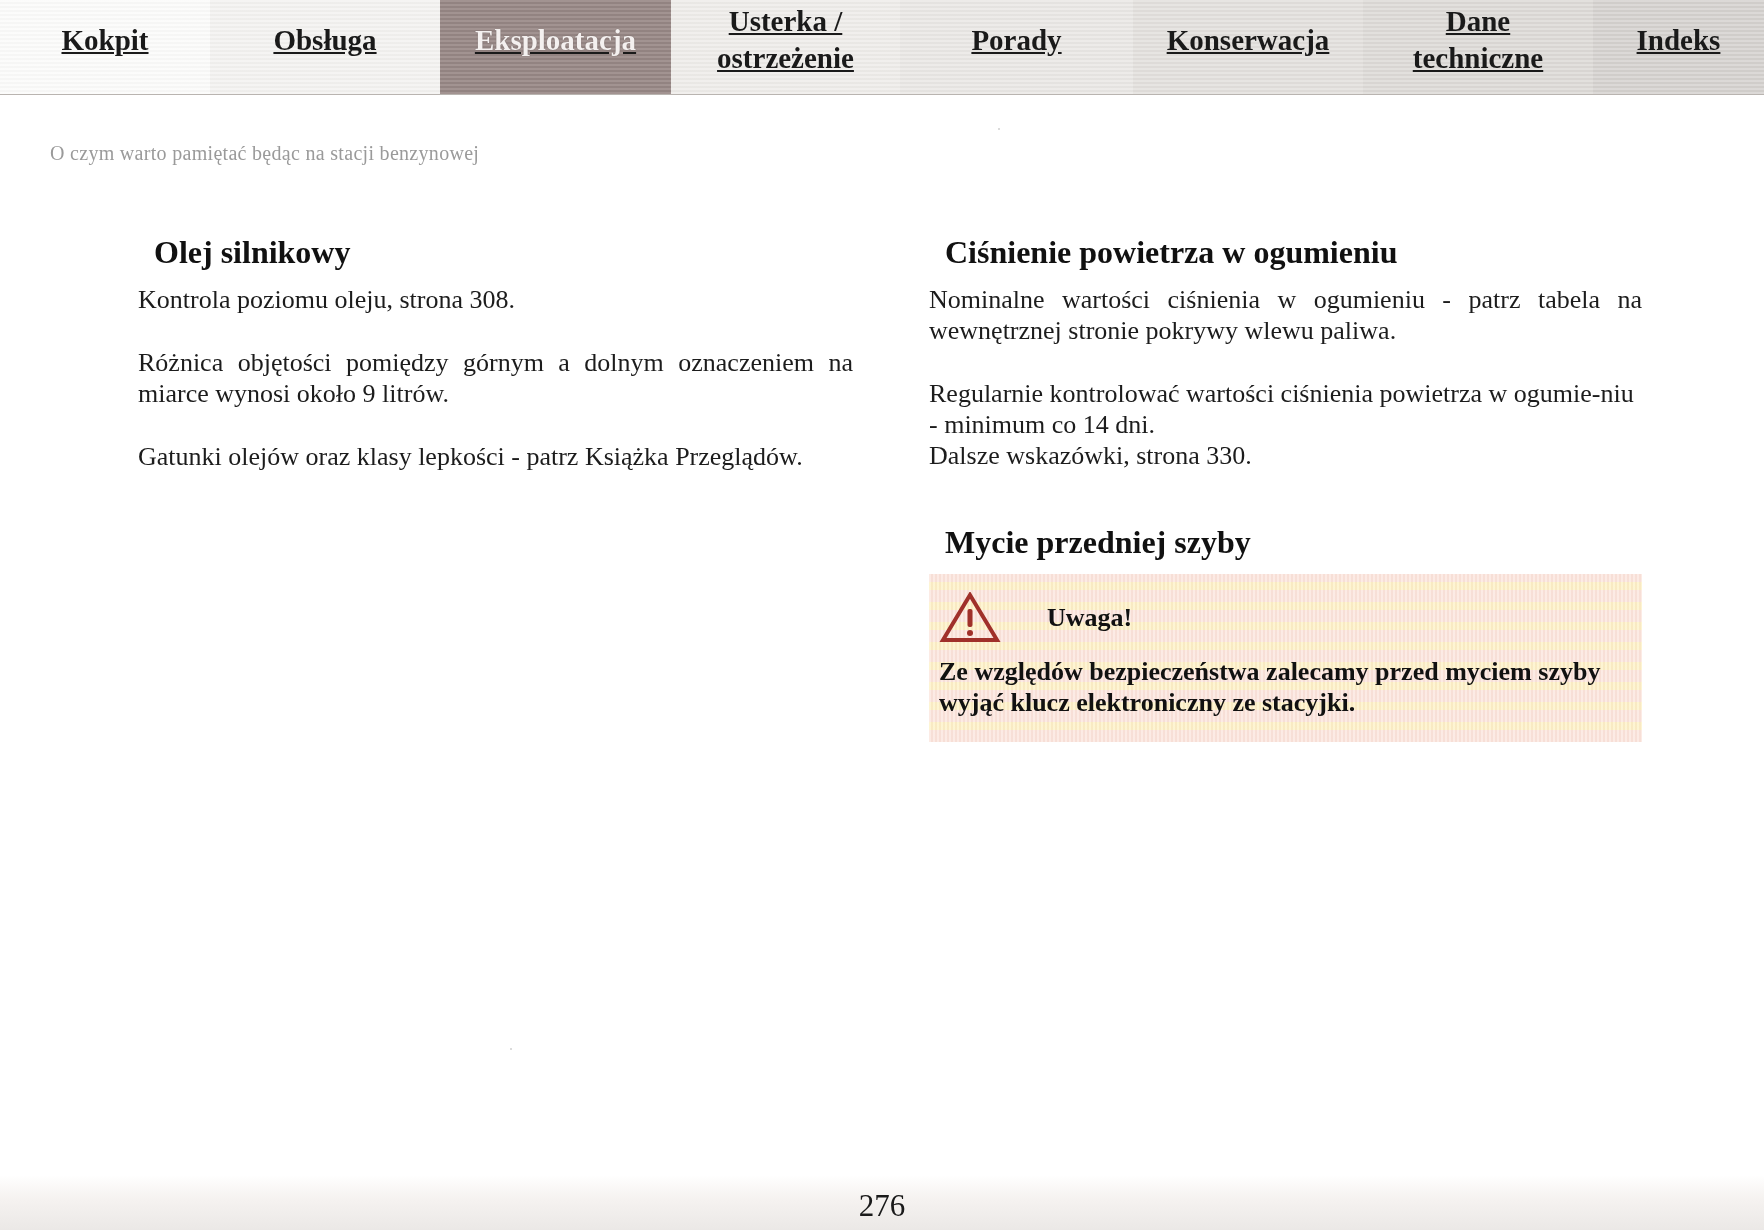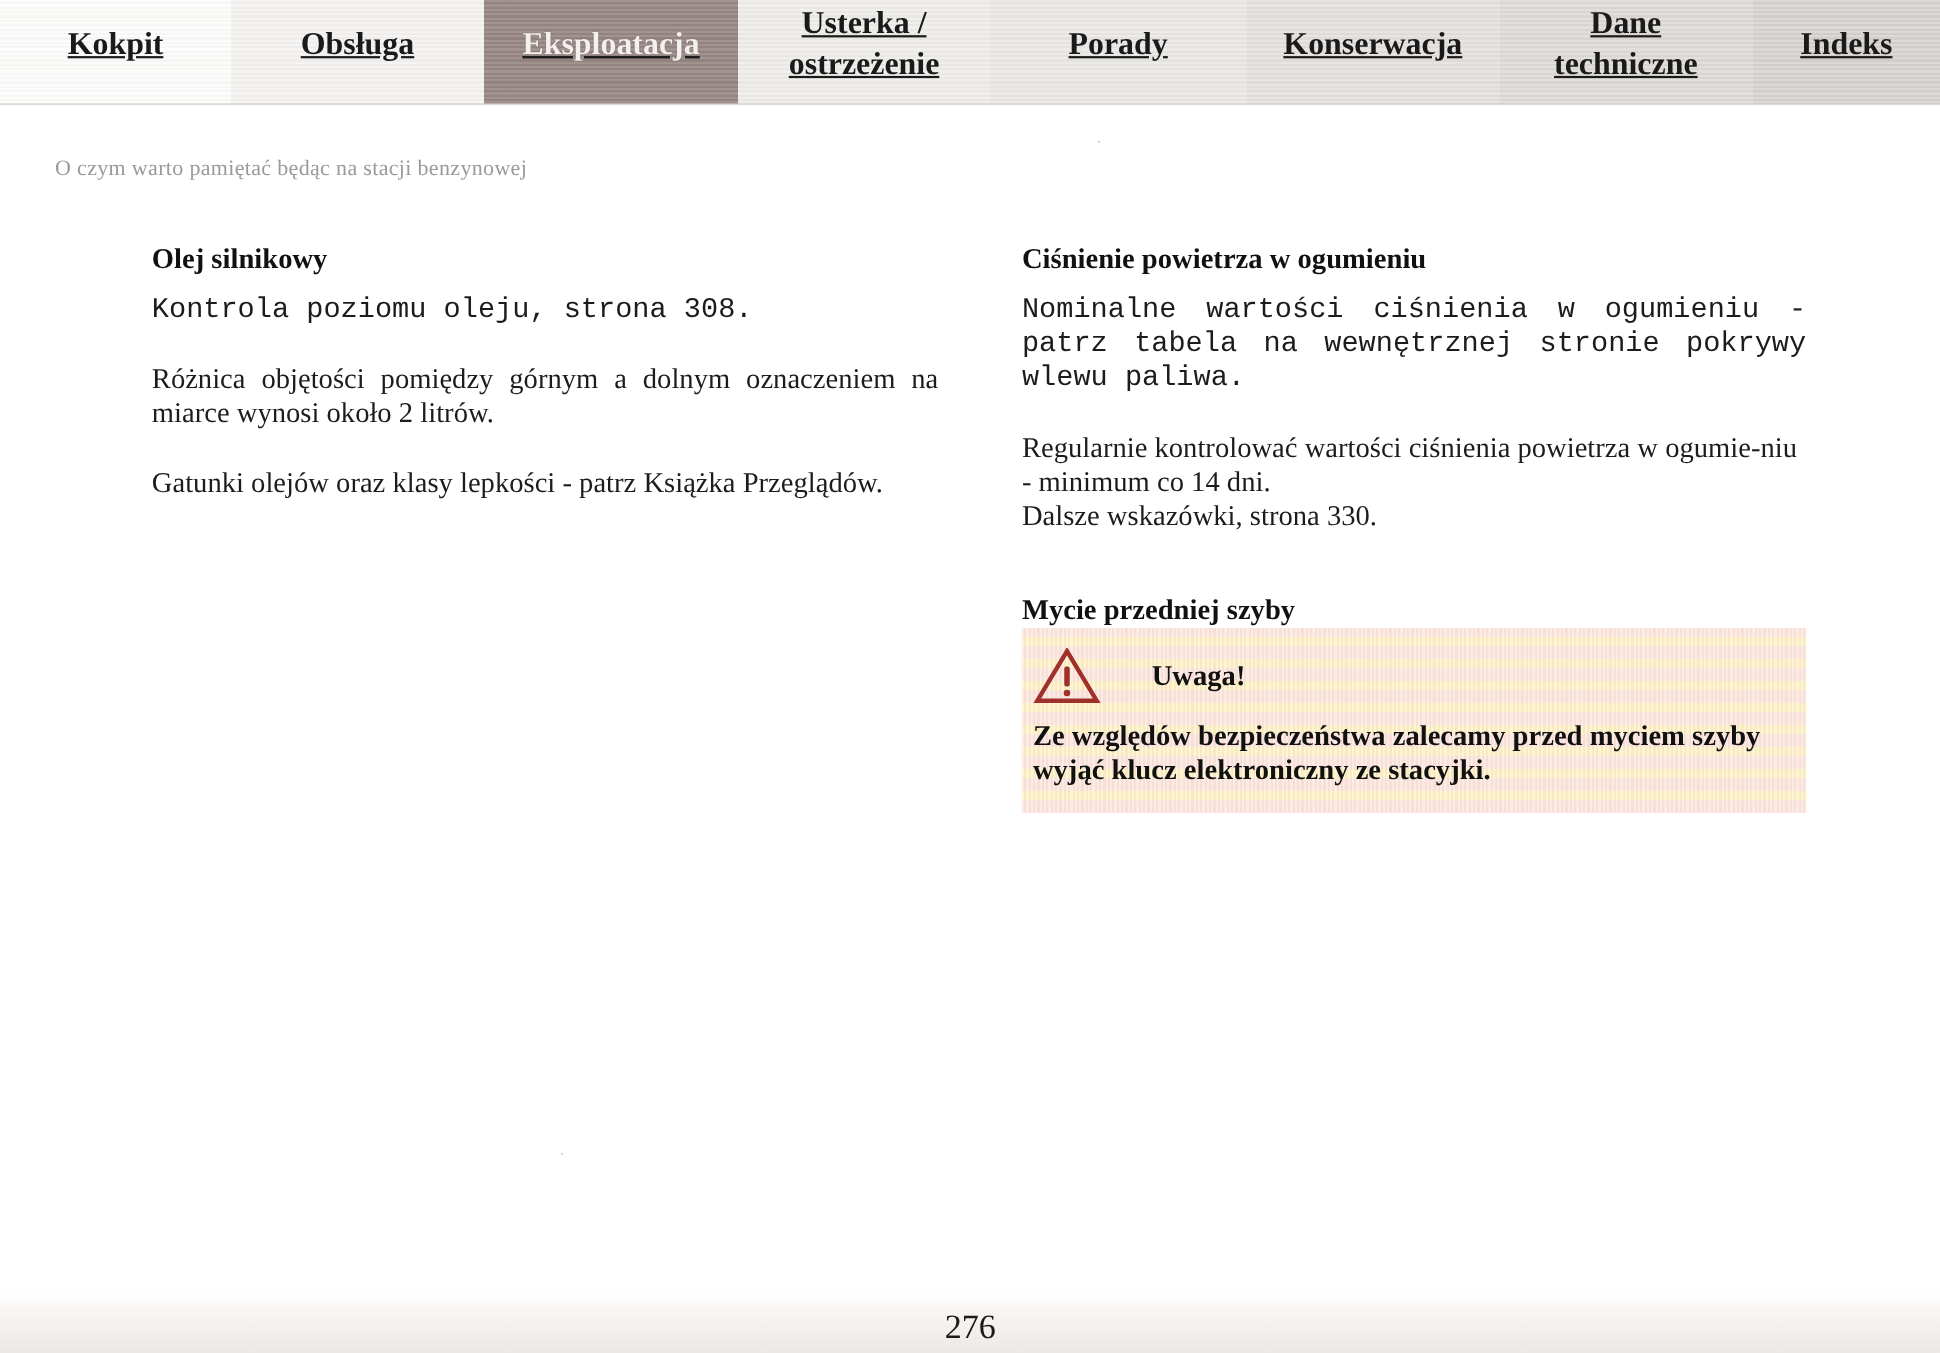--- a/index.html
+++ b/index.html
@@ -76,33 +76,33 @@
     .col-left {
       left: 138px;
       width: 715px;
     }
     .col-right {
       left: 929px;
       width: 713px;
     }
     .heading {
       font-weight: bold;
-      font-size: 26px;
+      font-size: 32px;
       line-height: 32px;
-      margin: 0;
+      margin: 16px;
       color: #111;
     }
     .para {
       font-size: 26px;
       line-height: 31px;
       margin: 0;
       color: #1c1c1c;
       text-align: justify;
     }
-    .gap-after-heading { margin-top: 14px; font-family: Liberation Mono, monospace; }
+    .gap-after-heading { margin-top: 14px; }
     .gap-para { margin-top: 32px; }
     .section-gap { margin-top: 55px; }
     .warning-box {
       width: 713px;
       height: 168px;
       box-sizing: border-box;
       padding: 16px 10px 0 10px;
       background-color: #fbe9d6;
       background-image:
         repeating-linear-gradient(90deg, rgba(255,255,255,0.25) 0px, rgba(255,255,255,0.25) 2px, rgba(230,200,190,0.18) 2px, rgba(230,200,190,0.18) 4px),
@@ -189,21 +189,21 @@
     <div class="tab" style="width: 171px; background-color: rgb(212, 209, 206);">
       <span style="white-space: pre-line;">Indeks</span>
     </div>
   </nav>
 
 <div class="subtitle">O czym warto pamiętać będąc na stacji benzynowej</div>
 
 <section class="column col-left">
   <h2 class="heading">Olej silnikowy</h2>
   <p class="para gap-after-heading">Kontrola poziomu oleju, strona 308.</p>
-  <p class="para gap-para">Różnica objętości pomiędzy górnym a dolnym oznaczeniem na miarce wynosi około 2 litrów.</p>
+  <p class="para gap-para">Różnica objętości pomiędzy górnym a dolnym oznaczeniem na miarce wynosi około 9 litrów.</p>
   <p class="para gap-para" style="text-align:left; white-space:nowrap;">Gatunki olejów oraz klasy lepkości - patrz Książka Przeglądów.</p>
 </section>
 
 <section class="column col-right">
   <div>
     <h2 class="heading">Ciśnienie powietrza w ogumieniu</h2>
     <p class="para gap-after-heading">Nominalne wartości ciśnienia w ogumieniu - patrz tabela na wewnętrznej stronie pokrywy wlewu paliwa.</p>
     <p class="para gap-para" style="text-align:left;font-family:Liberation Serif, serif;">Regularnie kontrolować wartości ciśnienia powietrza w ogumie-niu - minimum co 14 dni.</p>
     <p class="para">Dalsze wskazówki, strona 330.</p>
   </div>

